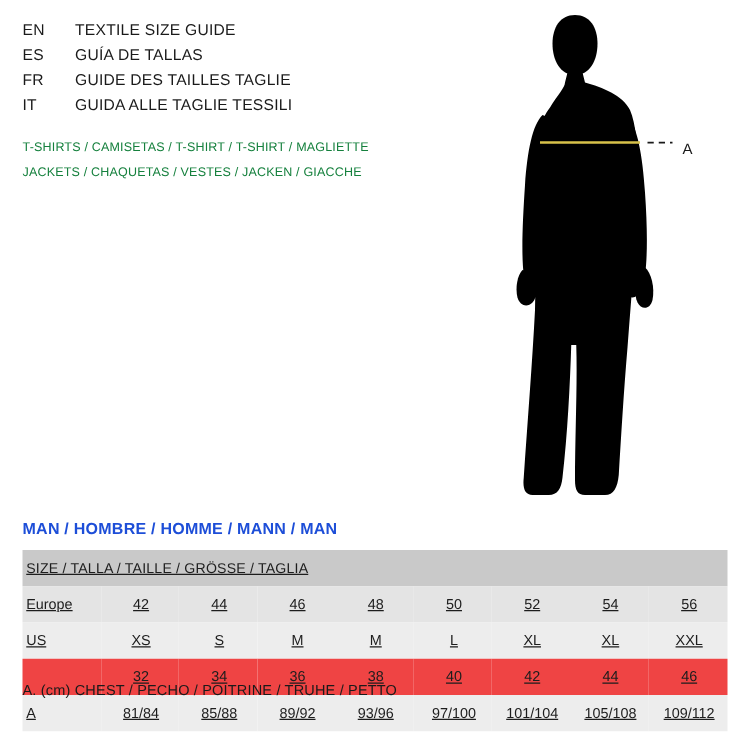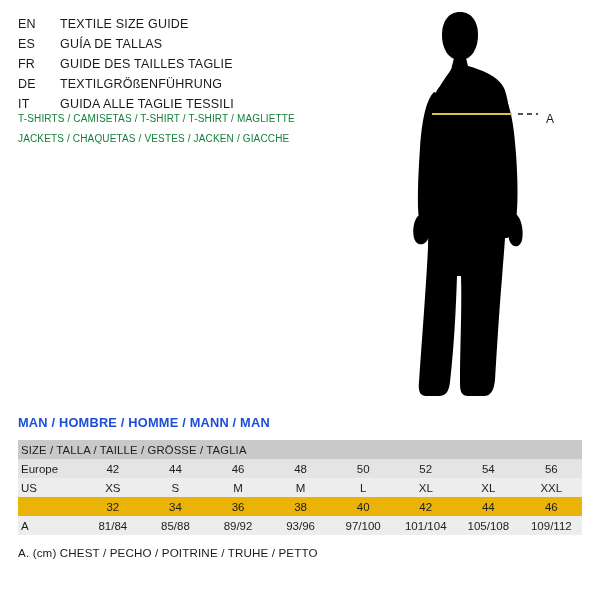--- a/index.html
+++ b/index.html
@@ -93,32 +93,33 @@
     position: absolute;
     left: 18px;
     top: 440px;
     width: 564px;
     border-collapse: collapse;
     table-layout: fixed;
     font-size: 11.5px;
   }
   .size-table td {
     padding: 0;
-    height: 19px;
+    height: 29px;
     vertical-align: middle;
     color: #1d1d1d;
+    text-decoration: underline;
   }
   .size-table tr.head td {
     background: #c9c9c9;
     font-size: 11.3px;
     letter-spacing: 0.15px;
   }
   .size-table tr.r-eu td { background: #e4e4e4; }
   .size-table tr.r-us td { background: #ededed; }
-  .size-table tr.r-us2 td { background: #eab308; }
+  .size-table tr.r-us2 td { background: #ef4444; }
   .size-table tr.r-a td { background: #ededed; }
 
   .size-table td.label {
     width: 86px;
     padding-left: 3px;
   }
   .size-table td.val {
     width: 59.5px;
     text-align: center;
     padding-left: 2px;
@@ -144,24 +145,20 @@
       <span class="lang-code">EN</span>
       <span class="lang-text">TEXTILE SIZE GUIDE</span>
     </div>
     <div class="lang-row">
       <span class="lang-code">ES</span>
       <span class="lang-text">GUÍA DE TALLAS</span>
     </div>
     <div class="lang-row">
       <span class="lang-code">FR</span>
       <span class="lang-text">GUIDE DES TAILLES TAGLIE</span>
-    </div>
-    <div class="lang-row">
-      <span class="lang-code">DE</span>
-      <span class="lang-text">TEXTILGRÖßENFÜHRUNG</span>
     </div>
     <div class="lang-row">
       <span class="lang-code">IT</span>
       <span class="lang-text">GUIDA ALLE TAGLIE TESSILI</span>
     </div>
   </div>
 
   <div class="cat-block">
     <div class="cat-line">T-SHIRTS / CAMISETAS / T-SHIRT / T-SHIRT / MAGLIETTE</div>
     <div class="cat-line">JACKETS / CHAQUETAS / VESTES / JACKEN / GIACCHE</div>

